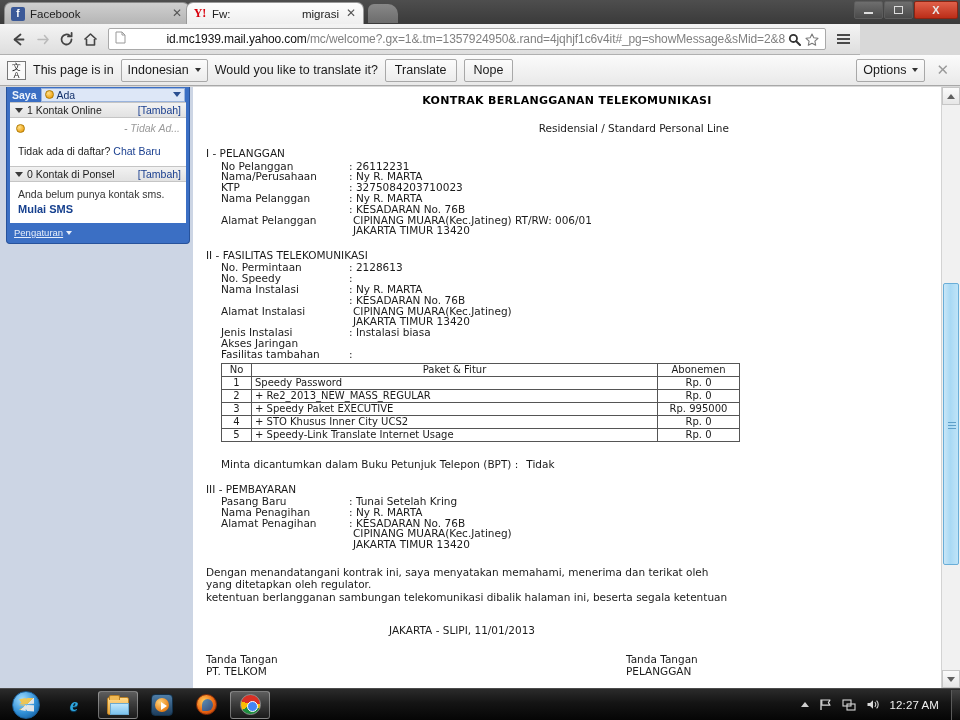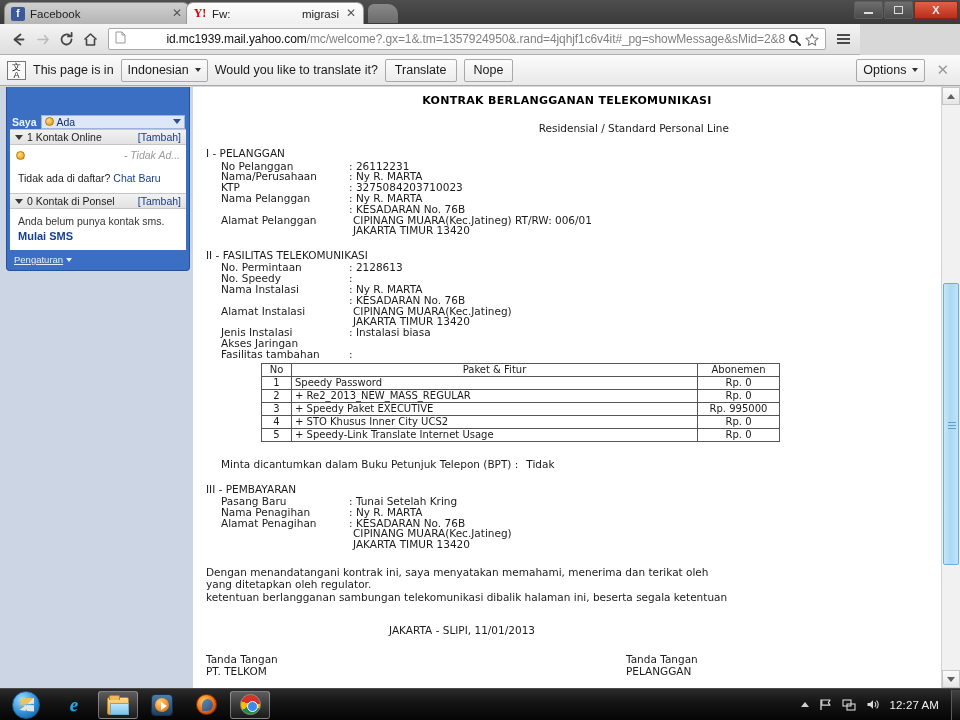--- a/index.html
+++ b/index.html
@@ -157,21 +157,21 @@
   #chatbox {
     position: absolute; left: 6px; top: 0; width: 184px;
     background: #3b6fc4;
     border: 1px solid #27529b;
     border-top: none;
     border-radius: 0 0 4px 4px;
     padding: 0 0 2px 0;
   }
   #chat-header {
     height: 15px; display: flex; align-items: center; gap: 4px;
-    padding: 0 4px 0 5px; font-size: 10.5px; margin-top: 27px;
+    padding: 0 4px 0 5px; font-size: 10.5px;
   }
   #chat-me { color: #eef3fb; font-weight: bold; font-size: 10.5px; }
   #chat-status-box {
     flex: 1 1 auto; height: 14px; background: #dde7f7;
     border: 1px solid #9ab4dd; display: flex; align-items: center;
     padding: 0 3px; gap: 3px; font-size: 10.5px; color: #13316b;
   }
   .dot-clock {
     width: 9px; height: 9px; border-radius: 50%; flex: 0 0 9px;
     background: radial-gradient(circle at 35% 32%,#ffe08a,#f0a81e 70%,#c97d05);
@@ -234,21 +234,21 @@
   #doc-subtitle { text-align: right; padding: 17px 212px 0 0; font-size: 10.5px; }
   .sec-head { padding: 14px 0 1px 13px; font-size: 10.5px; }
   .frow { display: flex; padding-left: 28px; height: 10.8px; }
   .frow .fl { width: 128px; flex: 0 0 128px; }
   .frow .fv { flex: 1 1 auto; }
   .frow.cont .fl { visibility: hidden; }
   .frow .fv .indent { padding-left: 4px; }
   .sub-inline { padding-left: 60px; }
 
   
-  #pkg-wrap { padding: 3px 10px 0 28px; margin-left: 40px; }
+  #pkg-wrap { padding: 3px 10px 0 28px; }
   table#pkg {
     border-collapse: collapse; width: 519px;
     font-family: "DejaVu Sans", sans-serif; font-size: 10px;
   }
   table#pkg th, table#pkg td {
     border: 1px solid #555; padding: 0 3px; height: 12px; line-height: 12px;
     font-weight: normal;
   }
   table#pkg th { text-align: center; }
   table#pkg td.c-no { width: 30px; text-align: center; }

